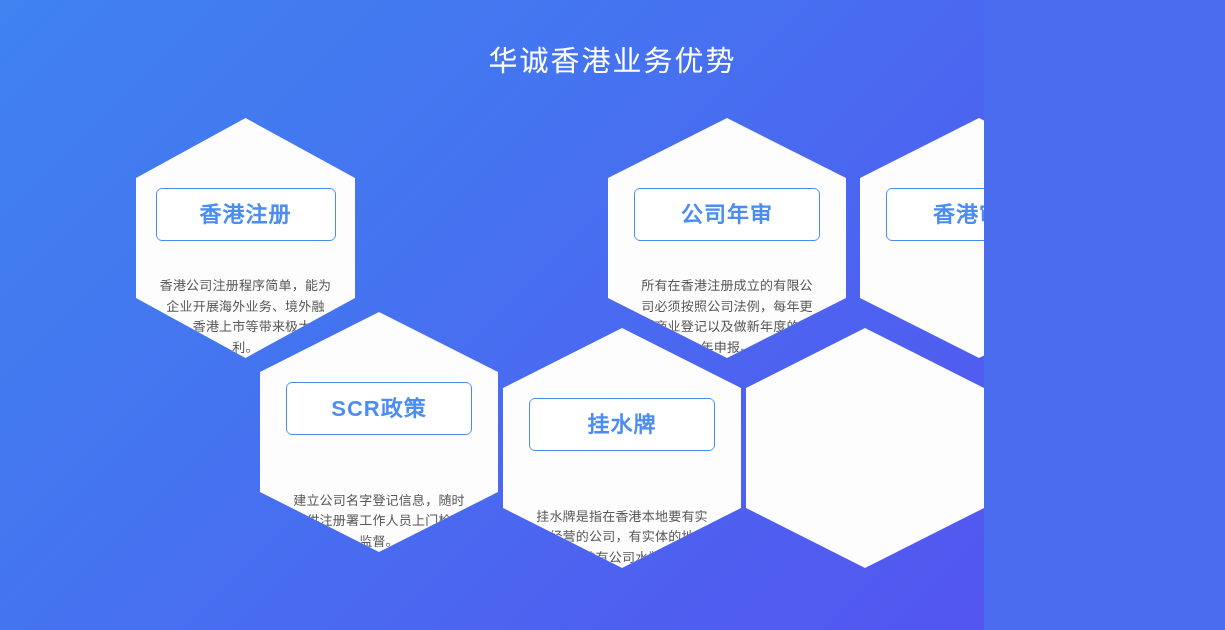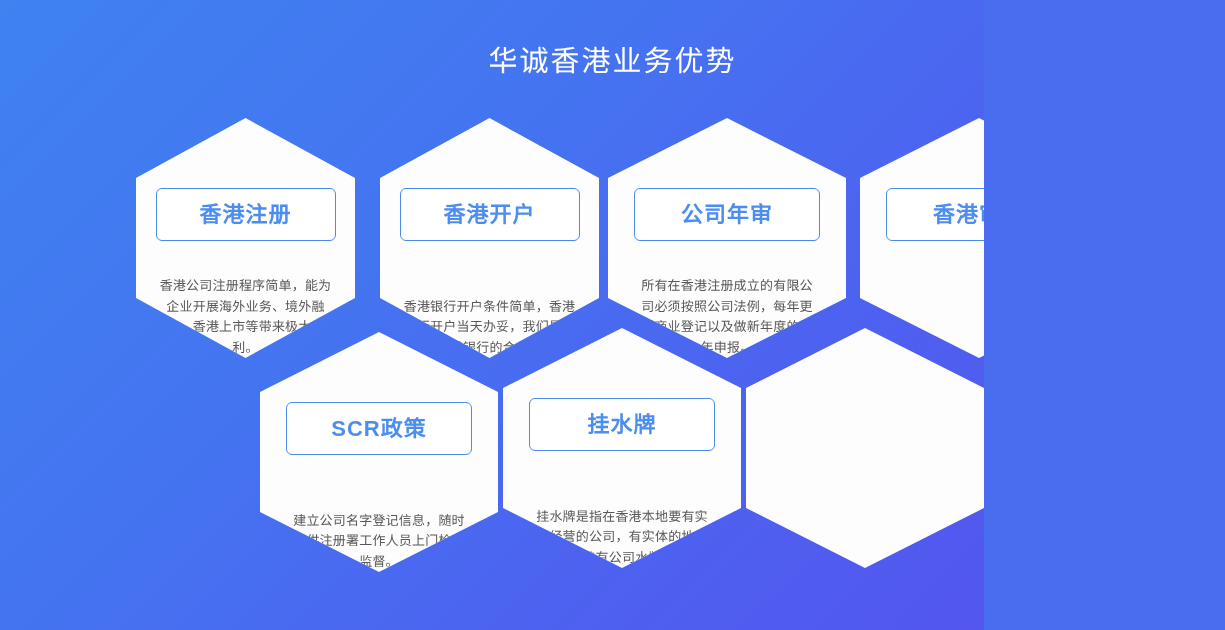--- a/index.html
+++ b/index.html
@@ -104,48 +104,40 @@
     width: 180px;
   }
 
   
   #hex-1 { left: 136px;  top: 118px; }
   #hex-2 { left: 380px;  top: 118px; }
   #hex-3 { left: 608px;  top: 118px; }
   #hex-4 { left: 860px;  top: 118px; }
 
   
-  #hex-5 { left: 260px;  top: 332px; }
+  #hex-5 { left: 260px;  top: 312px; }
   #hex-6 { left: 503px;  top: 328px; }
   #hex-7 { left: 746px;  top: 328px; }
 </style>
 </head>
 <body>
 
 <div class="stage">
 
   <div class="page-title">华诚香港业务优势</div>
 
   <div class="hex" id="hex-1">
     <div class="hex-inner">
       <div class="hex-title-box">
         <span class="hex-title">香港注册</span>
       </div>
       <div class="hex-desc">香港公司注册程序简单，能为企业开展海外业务、境外融资、香港上市等带来极大便利。</div>
     </div>
   </div>
 
-  <div class="hex" id="hex-2">
-    <div class="hex-inner">
-      <div class="hex-title-box">
-        <span class="hex-title">香港开户</span>
-      </div>
-      <div class="hex-desc">香港银行开户条件简单，香港银行开户当天办妥，我们是各大香港银行的合作伙伴</div>
-    </div>
-  </div>
 
   <div class="hex wide" id="hex-3">
     <div class="hex-inner">
       <div class="hex-title-box">
         <span class="hex-title">公司年审</span>
       </div>
       <div class="hex-desc">所有在香港注册成立的有限公司必须按照公司法例，每年更新商业登记以及做新年度的周年申报。</div>
     </div>
   </div>
 

